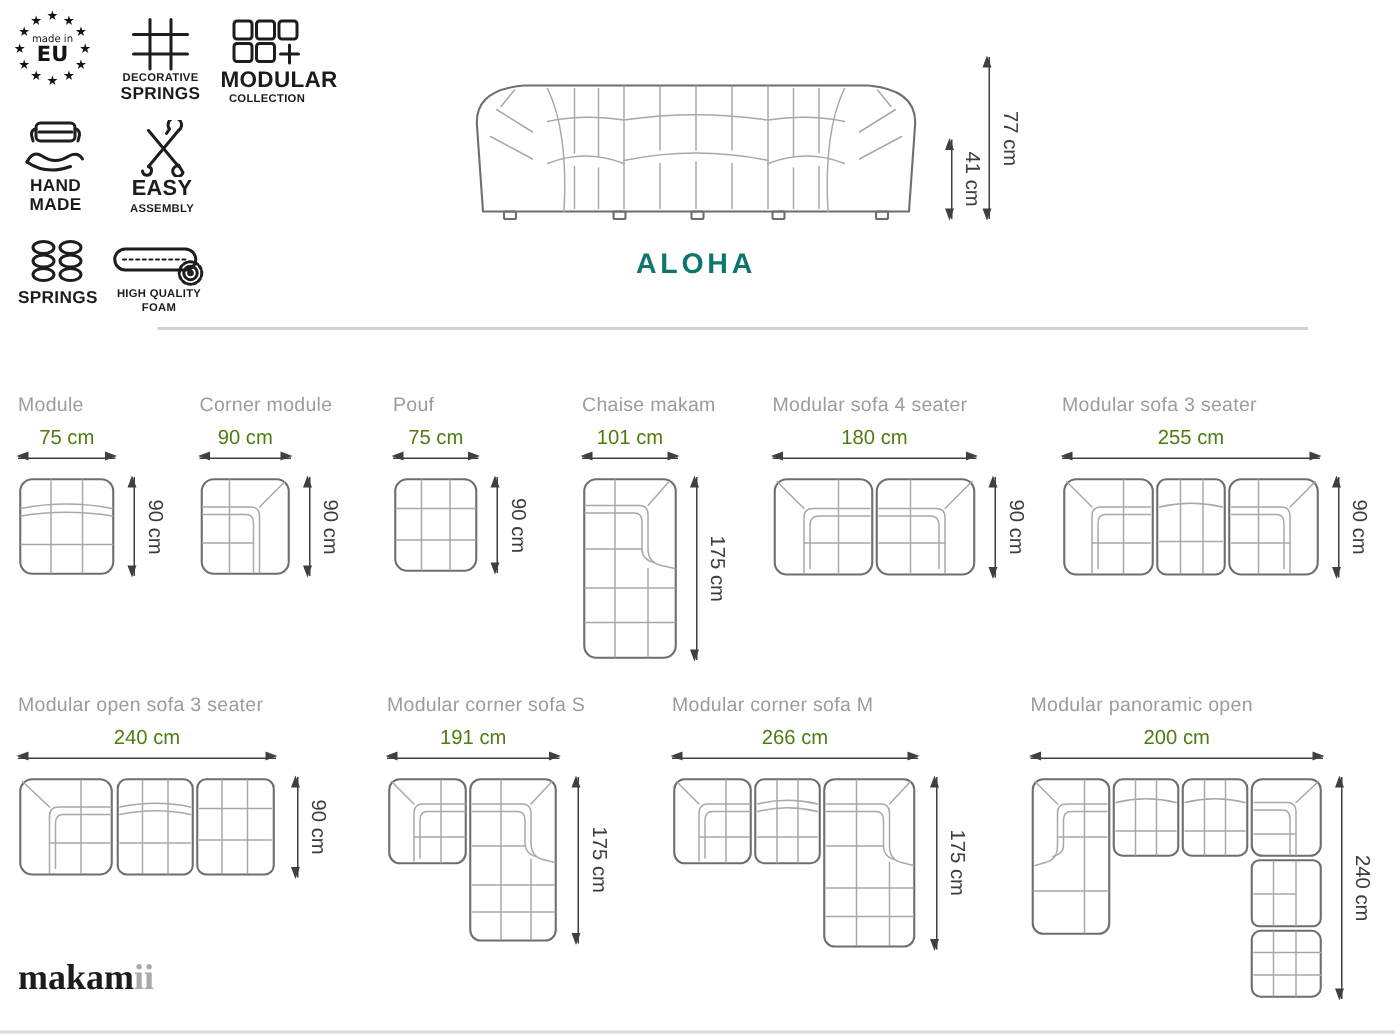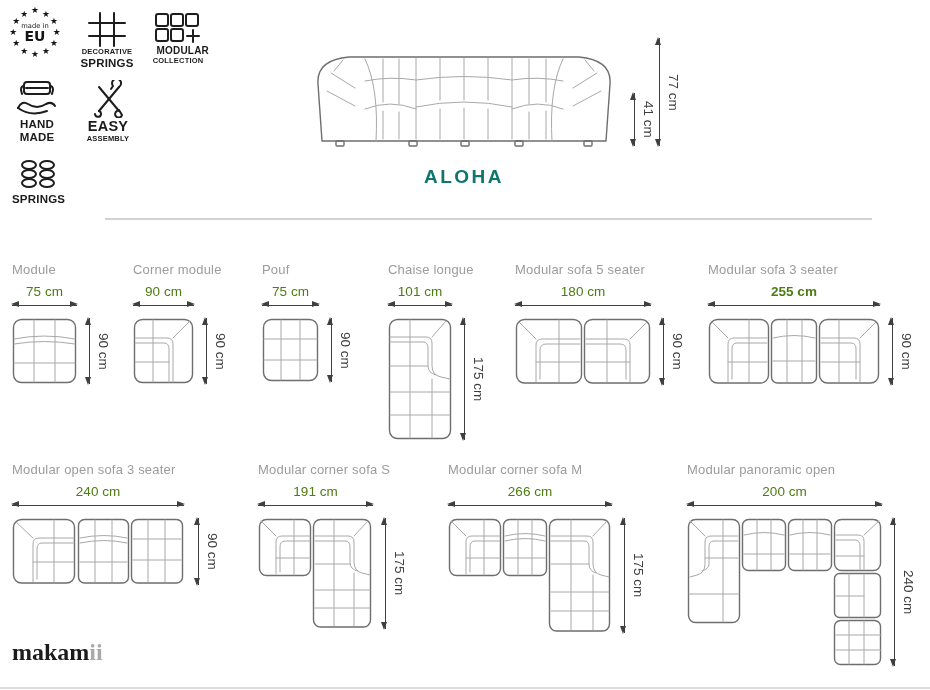--- a/index.html
+++ b/index.html
@@ -3,21 +3,21 @@
 <meta charset="utf-8">
 <style>
   html,body{margin:0;padding:0;background:#ffffff;}
   #canvas{position:relative;width:930px;height:690px;background:#ffffff;overflow:hidden;
           font-family:"Liberation Sans","DejaVu Sans",sans-serif;}
   
   .badge{position:absolute;text-align:center;color:#1b1b1b;}
   .badge .ln{display:block;font-weight:bold;letter-spacing:.2px;line-height:1.15;white-space:nowrap;}
   .badge svg{display:block;margin:0 auto;}
   .t-sm{font-size:7.5px;}
-  .t-md{font-size:10px;text-align:right;}
+  .t-md{font-size:15px;text-align:right;}
   .t-lg{font-size:11.5px;}
   .t-xl{font-size:14.5px;letter-spacing:1px;}
   .ic{stroke:#1d1d1d;fill:none;stroke-width:2;stroke-linecap:round;stroke-linejoin:round;}
   
   .aloha{position:absolute;left:303px;top:166px;width:322px;text-align:center;
          font-size:19px;font-weight:bold;letter-spacing:2.5px;color:#0f766e;}
   
   .divider{position:absolute;left:105px;top:218px;width:767px;height:2px;background:#d2d2d2;}
   .bottomline{position:absolute;left:0;top:687px;width:930px;height:2px;background:#dcdcdc;}
   
@@ -134,20 +134,33 @@
         <ellipse cx="10" cy="16" rx="7" ry="4"></ellipse>
         <ellipse cx="10" cy="25" rx="7" ry="4"></ellipse>
         <ellipse cx="28" cy="7" rx="7" ry="4"></ellipse>
         <ellipse cx="28" cy="16" rx="7" ry="4"></ellipse>
         <ellipse cx="28" cy="25" rx="7" ry="4"></ellipse>
       </g>
     </svg>
     <span class="ln t-lg">SPRINGS</span>
   </div>
 
+  <div class="badge" style="left:70px;top:162px;width:72px;">
+    <svg width="62" height="30" viewBox="0 0 62 30">
+      <g class="ic" stroke-width="1.8">
+        <rect x="1.5" y="4" width="54" height="14" rx="7"></rect>
+        <path d="M7,11 H50" stroke-dasharray="2,2.4" stroke-width="1.4"></path>
+        <circle cx="52" cy="20" r="7.5" stroke-dasharray="2.2,1.6"></circle>
+        <circle cx="52" cy="20" r="4.5"></circle>
+        <circle cx="52" cy="20" r="1.2"></circle>
+      </g>
+    </svg>
+    <span class="ln t-sm">HIGH QUALITY</span>
+    <span class="ln t-sm">FOAM</span>
+  </div>
 
   <svg class="draw" style="left:303px;top:26px;" width="322" height="126" viewBox="0 0 322 126">
     <g class="o">
       <path d="M19,115 L15,58 Q13,34 46,31 L276,31 Q309,34 307,58 L303,115 Z"></path>
       <rect x="33" y="115" width="8" height="5" rx="1"></rect>
       <rect x="106" y="115" width="8" height="5" rx="1"></rect>
       <rect x="158" y="115" width="8" height="5" rx="1"></rect>
       <rect x="212" y="115" width="8" height="5" rx="1"></rect>
       <rect x="281" y="115" width="8" height="5" rx="1"></rect>
     </g>
@@ -243,21 +256,21 @@
           <path d="M38,2 V62"></path>
         <path d="M2,21 H55"></path>
           <path d="M2,42 H55"></path>
       </g>
     </svg>
     <div class="varrow" style="left:69px;top:56px;height:64px;"></div>
     <div class="vdim" style="left:76px;top:56px;height:64px;">90 cm</div>
   </div>
 
   <div class="product" style="left:388px;top:262px;">
-    <div class="pname">Chaise longue</div>
+    <div class="pname">Chaise makam</div>
     <div class="wdim" style="left:0;width:64px;">101 cm</div>
     <div class="harrow" style="left:0;top:43px;width:64px;"></div>
     <svg class="draw" style="left:0;top:56px;" width="64" height="122" viewBox="0 0 64 122">
       <g class="o">
           <rect x="1.5" y="1.5" width="61" height="119" rx="8"></rect>
         </g>
       <g class="i">
         <path d="M58,3 L44,19"></path>
         <path d="M2,19 H38 Q44,19 44,25 V48 Q44,57 53,59 L62,61"></path>
         <path d="M2,24 H35 Q40,24 40,30 V48 Q40,55 48,57"></path>
@@ -266,21 +279,21 @@
         <path d="M2,48 H40"></path>
           <path d="M2,74 H62"></path>
           <path d="M2,97 H62"></path>
       </g>
     </svg>
     <div class="varrow" style="left:76px;top:56px;height:122px;"></div>
     <div class="vdim" style="left:83px;top:56px;height:122px;">175 cm</div>
   </div>
 
   <div class="product" style="left:515px;top:262px;">
-    <div class="pname">Modular sofa 5 seater</div>
+    <div class="pname">Modular sofa 4 seater</div>
     <div class="wdim" style="left:0;width:136px;">180 cm</div>
     <div class="harrow" style="left:0;top:43px;width:136px;"></div>
     <svg class="draw" style="left:0;top:56px;" width="136" height="67" viewBox="0 0 136 67">
       <g class="o">
         <rect x="1.5" y="1.5" width="65" height="63.5" rx="8"></rect>
         <rect x="69.5" y="1.5" width="65" height="63.5" rx="8"></rect>
       </g>
       <g class="i">
         <path d="M3,3 L21,21"></path>
         <path d="M65,21 H27 Q21,21 21,27 V64"></path>
@@ -293,21 +306,21 @@
         <path d="M92,2 V64"></path>
           <path d="M71,44 H115"></path>
       </g>
     </svg>
     <div class="varrow" style="left:148px;top:56px;height:67px;"></div>
     <div class="vdim" style="left:155px;top:56px;height:67px;">90 cm</div>
   </div>
 
   <div class="product" style="left:708px;top:262px;">
     <div class="pname">Modular sofa 3 seater</div>
-    <div class="wdim" style="left:0;width:172px;font-weight:bold;">255 cm</div>
+    <div class="wdim" style="left:0;width:172px;">255 cm</div>
     <div class="harrow" style="left:0;top:43px;width:172px;"></div>
     <svg class="draw" style="left:0;top:56px;" width="172" height="67" viewBox="0 0 172 67">
       <g class="o">
         <rect x="1.5" y="1.5" width="59" height="63.5" rx="8"></rect>
         <rect x="63.5" y="1.5" width="45" height="63.5" rx="6"></rect>
         <rect x="111.5" y="1.5" width="59" height="63.5" rx="8"></rect>
       </g>
       <g class="i">
         <path d="M3,3 L20,20"></path>
         <path d="M59,20 H26 Q20,20 20,26 V64"></path>

